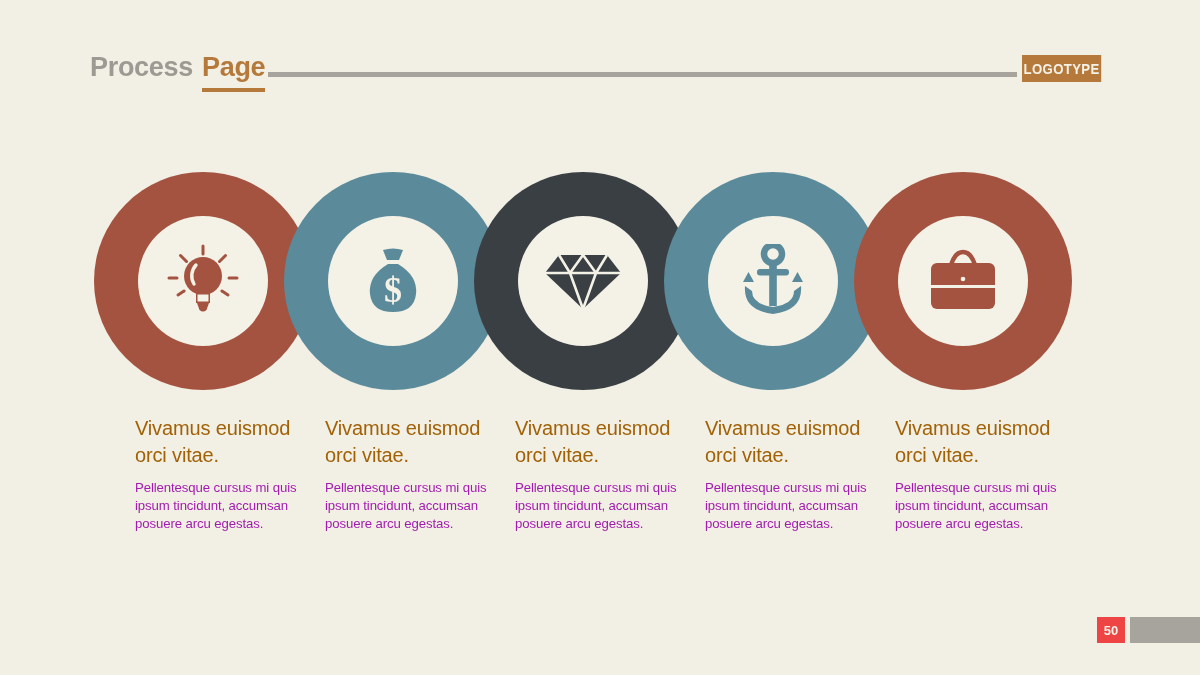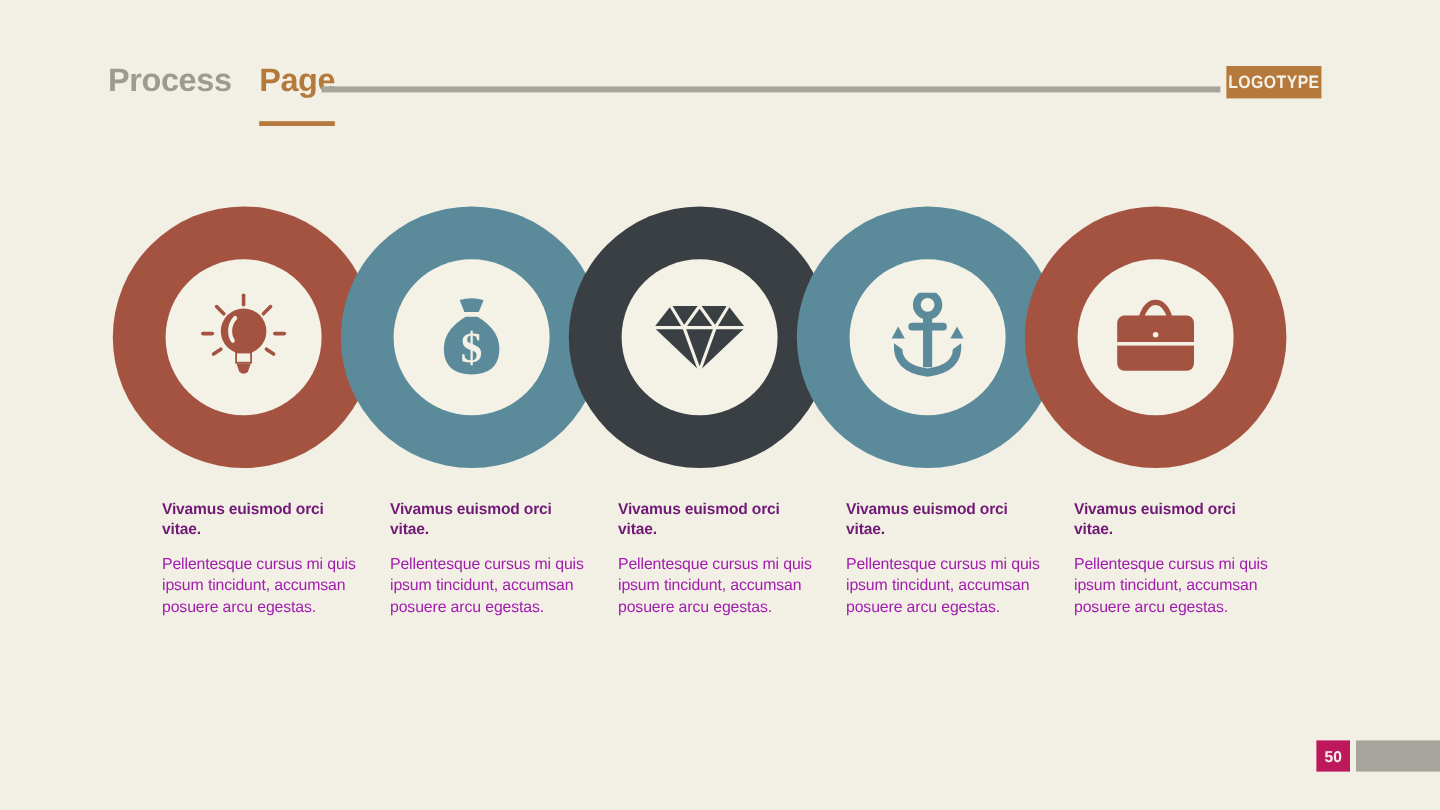--- a/index.html
+++ b/index.html
@@ -15,22 +15,22 @@
   .header { position:absolute; left:0; top:0; width:1200px; height:110px; }
   .title {
     position:absolute; left:90px; top:52px;
     font-size:27px; font-weight:bold; letter-spacing:-0.3px;
     white-space:nowrap;
   }
   .title .t1 { color:#9c9a93;margin-top:20px; }
   .title .t2 {
     color:#b5793c;
     border-bottom:4px solid #b5793c;
-    padding-bottom:19px;
-    margin-left:23px;
+    padding-bottom:6px;
+    margin-left:9px;
   }
   .head-rule {
     position:absolute; left:268px; top:72px;
     width:749px; height:5px; background:#a6a49c;
   }
   .logotype {
     position:absolute; left:1022px; top:55px;
     width:90px; height:27px;
     background:#b5793c;
     color:#f5f2e8;
@@ -51,33 +51,33 @@
     width:130px; height:130px; border-radius:50%;
     background:#f4f1e6;
     display:flex; align-items:center; justify-content:center;
   }
   .inner svg { display:block; }
 
   
   .cols { position:absolute; left:0; top:415px; width:1200px; height:150px; }
   .col { position:absolute; top:0; width:162px; }
   .col h3 {
-    font-size:13px; font-weight:bold; color:#701a75;
+    font-size:20px; font-weight:normal; color:#a16207;
     line-height:1.33; letter-spacing:-0.15px;
     margin-bottom:11px;
   }
   .col p {
     font-size:13.2px; color:#a21caf; line-height:1.37;
     letter-spacing:-0.1px;
   }
 
   
   .pagenum {
     position:absolute; left:1097px; top:617px;
-    width:28px; height:26px; background:#be185d;
+    width:28px; height:26px; background:#ef4444;
     color:#f5f2e8; font-size:13px; font-weight:bold;
     display:flex; align-items:center; justify-content:center;
   }
   .footer-bar {
     position:absolute; left:1130px; top:617px;
     width:70px; height:26px; background:#a6a49c;
   }
 </style>
 </head>
 <body>

